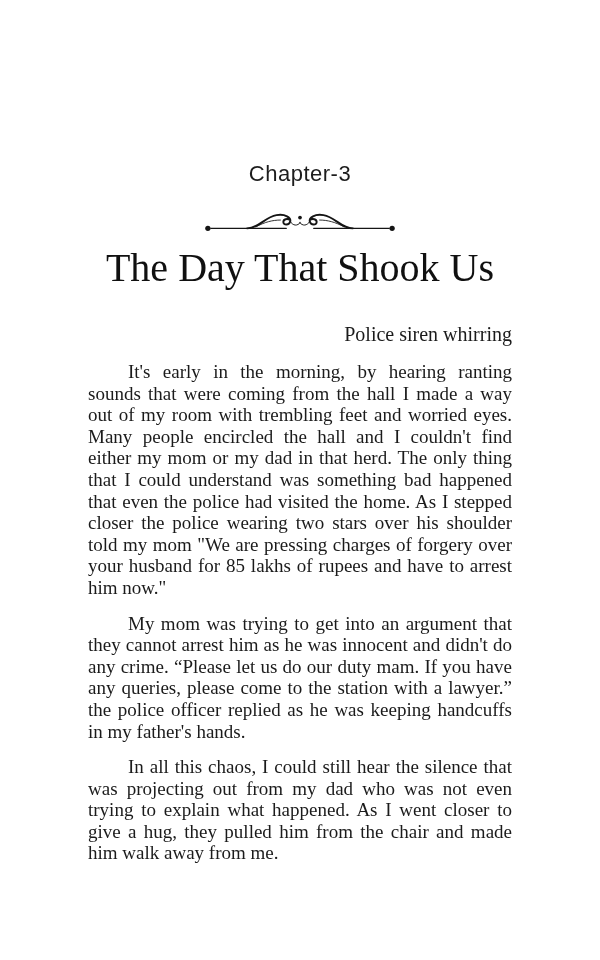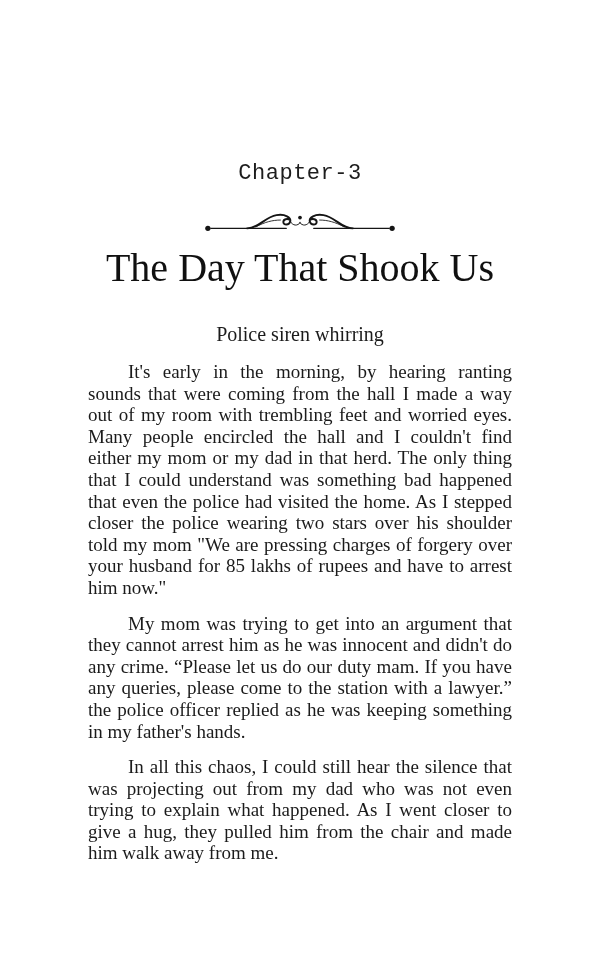--- a/index.html
+++ b/index.html
@@ -3,37 +3,37 @@
 <meta charset="utf-8">
 <style>
   * { margin:0; padding:0; box-sizing:border-box; }
   html,body { width:600px; height:960px; background:#ffffff; overflow:hidden; position:relative; }
   .page {
     position:relative; width:600px; height:960px; background:#ffffff;
     font-family:"Liberation Serif", serif; color:#1b1b1b;
   }
   .chapter-label {
     margin-top:161px; text-align:center;
-    font-family:Liberation Mono, monospace; font-size:22px; line-height:26px;
+    font-family:Liberation Sans, sans-serif; font-size:22px; line-height:26px;
     letter-spacing:0.5px; color:#1d1d1d;
   }
   .ornament-wrap { width:196px; margin:19px auto 0; height:32px; }
   .ornament-wrap svg { display:block; width:196px; height:32px; }
   .chapter-title {
     margin-top:7px; text-align:center;
     font-family:"Liberation Serif", serif; font-size:40px; line-height:46px;
     color:#101010;
   }
   .content {
     width:424px; margin:31px auto 0;
     font-size:19px; line-height:21.6px; color:#1b1b1b;
   }
   .scene-heading {
     font-size:20px; line-height:24px; font-weight:normal;
-    margin:0 0 15px 0; text-align:center;
+    margin:0 0 15px 0; text-align:right;
   }
   .content p {
     text-align:justify; text-indent:40px; margin:0 0 14px 0;
   }
   .content p:last-child { margin-bottom:8px; }
 </style>
 </head>
 <body>
 
 <div class="page">
@@ -62,17 +62,17 @@
         <circle cx="100" cy="11.5" r="1.9" fill="#151515" stroke="none"></circle>
       </svg>
     </span>
   </div>
 
   <div class="chapter-title">The Day That Shook Us</div>
 
   <div class="content">
     <div class="scene-heading">Police siren whirring</div>
     <p>It's early in the morning, by hearing ranting sounds that were coming from the hall I made a way out of my room with trembling feet and worried eyes. Many people encircled the hall and I couldn't find either my mom or my dad in that herd. The only thing that I could understand was something bad happened that even the police had visited the home. As I stepped closer the police wearing two stars over his shoulder told my mom "We are pressing charges of forgery over your husband for 85 lakhs of rupees and have to arrest him now."</p>
-    <p>My mom was trying to get into an argument that they cannot arrest him as he was innocent and didn't do any crime.  “Please let us do our duty mam. If you have any queries, please come to the station with a lawyer.” the police officer replied as he was keeping something in my father's hands.</p>
+    <p>My mom was trying to get into an argument that they cannot arrest him as he was innocent and didn't do any crime.  “Please let us do our duty mam. If you have any queries, please come to the station with a lawyer.” the police officer replied as he was keeping handcuffs in my father's hands.</p>
     <p>In all this chaos, I could still hear the silence that was projecting out from my dad who was not even trying to explain what happened. As I went closer to give a hug, they pulled him from the chair and made him walk away from me.</p>
   </div>
 
 </div>
 
 </body></html>

